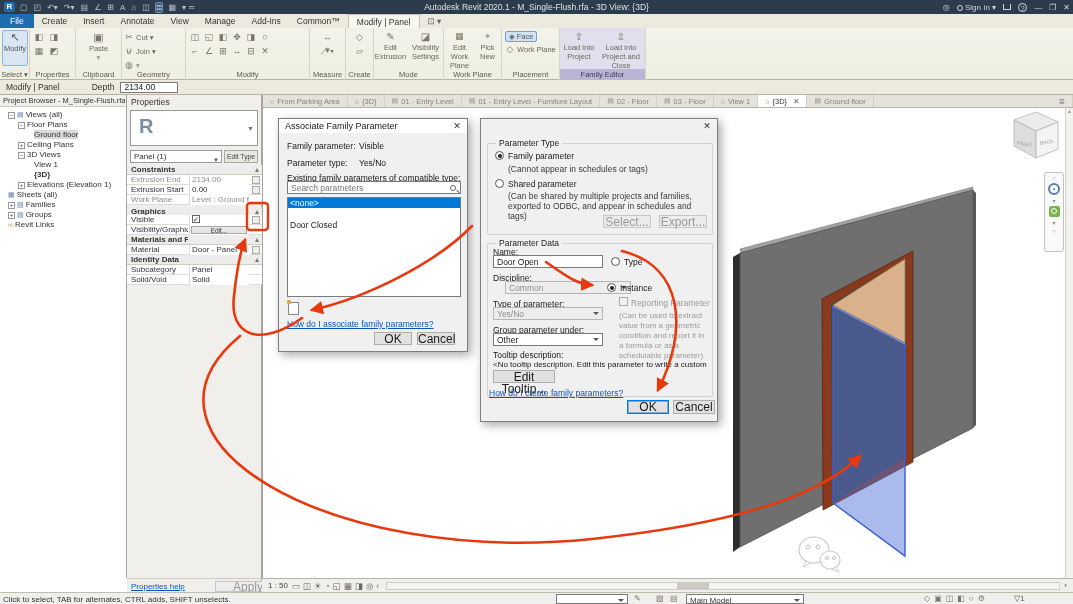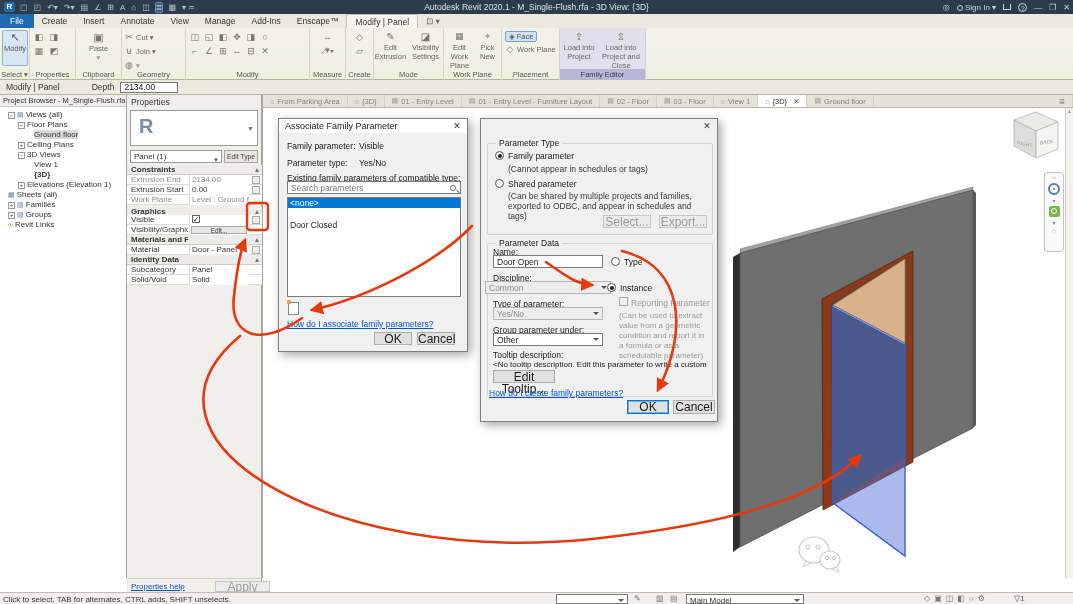--- a/index.html
+++ b/index.html
@@ -151,21 +151,21 @@
   </div>
 
   <div id="menubar">
     <span class="mtab file">File</span>
     <span class="mtab">Create</span>
     <span class="mtab">Insert</span>
     <span class="mtab">Annotate</span>
     <span class="mtab">View</span>
     <span class="mtab">Manage</span>
     <span class="mtab">Add-Ins</span>
-    <span class="mtab">Enscape™</span>
+    <span class="mtab">Common™</span>
     <span class="mtab active">Modify | Panel</span>
     <span class="mtab ovf">⊡ ▾</span>
   </div>
 
   <div id="ribbon">
     <div class="rpanel" style="width:30px">
       <div class="modifybtn rbig">
           <span style="font-size:11px">↖</span>
           <span>Modify</span>
         </div>
@@ -477,21 +477,21 @@
     <div class="btn dis" style="left:178px;top:96px;width:48px;height:13px;line-height:12px">Export...</div>
 
     <div class="grp" style="left:6px;top:124px;width:226px;height:154px">
       <span class="legend">Parameter Data</span>
     </div>
     <span class="lbl" style="left:12px;top:128px">Name:</span>
     <input class="txt" style="left: 12px; top: 136px; width: 110px; height: 13px;" value="Door Open">
     <span class="rdo" style="left:130px;top:138px"></span>
     <span class="lbl" style="left:143px;top:138px">Type</span>
     <span class="lbl" style="left:12px;top:154px">Discipline:</span>
-    <div class="cmb dis" style="left:4px;top:162px;width:126px;height:13px"><span>Common</span></div>
+    <div class="cmb dis" style="left:24px;top:162px;width:126px;height:13px"><span>Common</span></div>
     <span class="rdo on" style="left:126px;top:164px"></span>
     <span class="lbl" style="left:139px;top:164px">Instance</span>
     <span class="ckd" style="left:138px;top:178px"></span>
     <span class="lbl" style="left:150px;top:179px;color:#9a9a9a">Reporting Parameter</span>
     <span class="lbl gnote" style="left:138px;top:192px;width:92px;white-space:normal">(Can be used to extract value from a geometric condition and report it in a formula or as a schedulable parameter)</span>
     <span class="lbl" style="left:12px;top:180px">Type of parameter:</span>
     <div class="cmb dis" style="left:12px;top:188px;width:110px;height:13px"><span>Yes/No</span></div>
     <span class="lbl" style="left:12px;top:206px">Group parameter under:</span>
     <div class="cmb" style="left:12px;top:214px;width:110px;height:13px"><span>Other</span></div>
     <span class="lbl" style="left:12px;top:231px">Tooltip description:</span>
@@ -510,23 +510,33 @@
       <circle cx="22" cy="13" r="2" fill="none" stroke="#bdbdbd" stroke-width="1"></circle>
       <ellipse cx="34" cy="26" rx="10" ry="9" fill="rgba(255,255,255,0.95)" stroke="#c9c9c9" stroke-width="1.2"></ellipse>
       <path d="M40,33 L43,38 L36,35 z" fill="rgba(255,255,255,0.95)" stroke="#c9c9c9" stroke-width="1"></path>
       <circle cx="31" cy="24" r="1.6" fill="none" stroke="#bdbdbd" stroke-width="1"></circle>
       <circle cx="38" cy="24" r="1.6" fill="none" stroke="#bdbdbd" stroke-width="1"></circle>
     </svg>
   </div>
 
   <div id="pfoot">
     <span class="lnk abs" style="left:4px;top:3px">Properties help</span>
-    <span class="btn dis" style="left:88px;top:2px;width:55px;height:11px;line-height:10px">Apply</span>
-  </div>
-
+    <span class="btn dis" style="left:88px;top:2px;width:66px;height:11px;line-height:10px">Apply</span>
+  </div>
+
+  <div id="cfoot">
+    <span>1 : 50</span>
+    <span class="vicons">
+      <span>▭</span><span>◫</span><span>☀</span><span>◔</span><span>◱</span><span>▦</span><span>◨</span><span>◎</span><span>‹</span>
+    </span>
+    <div id="hsb">
+        <div class="thumb"></div>
+      </div>
+    <span>›</span>
+  </div>
 
   <div id="statusbar">
     <span class="abs" style="left:3px;top:2px">Click to select, TAB for alternates, CTRL adds, SHIFT unselects.</span>
     <div class="cmb" style="left:556px;top:1px;width:72px;height:10px"></div>
     <span class="abs icon" style="left:634px;top:1px">✎</span>
     <span class="abs icon" style="left:656px;top:1px">▧</span>
     <span class="abs icon" style="left:670px;top:1px">▤</span>
     <div class="cmb" style="left:686px;top:1px;width:118px;height:10px"><span>Main Model</span></div>
     <span class="abs icon" style="left:924px;top:1px;letter-spacing:4px">
       <span>◇</span><span>▣</span><span>◫</span><span>◧</span><span>○</span><span>⚙</span>

